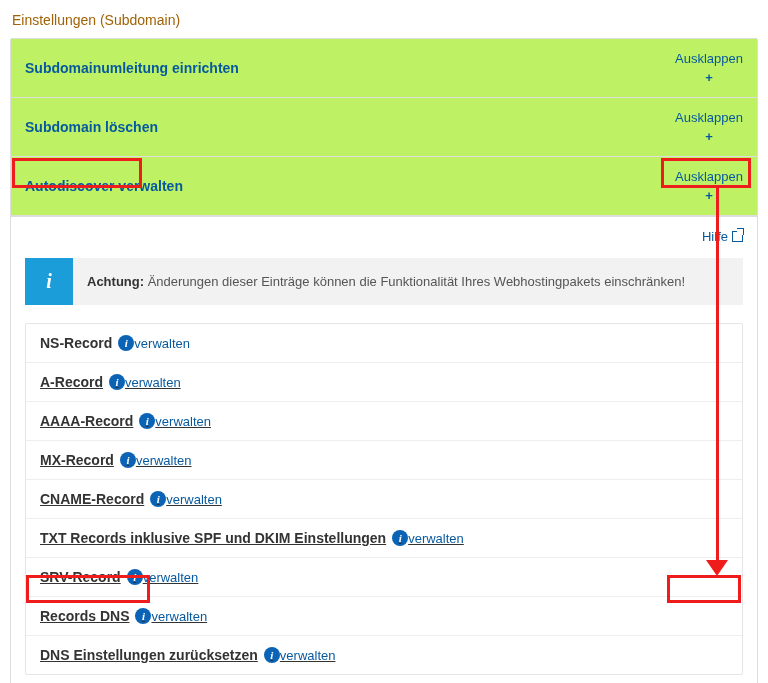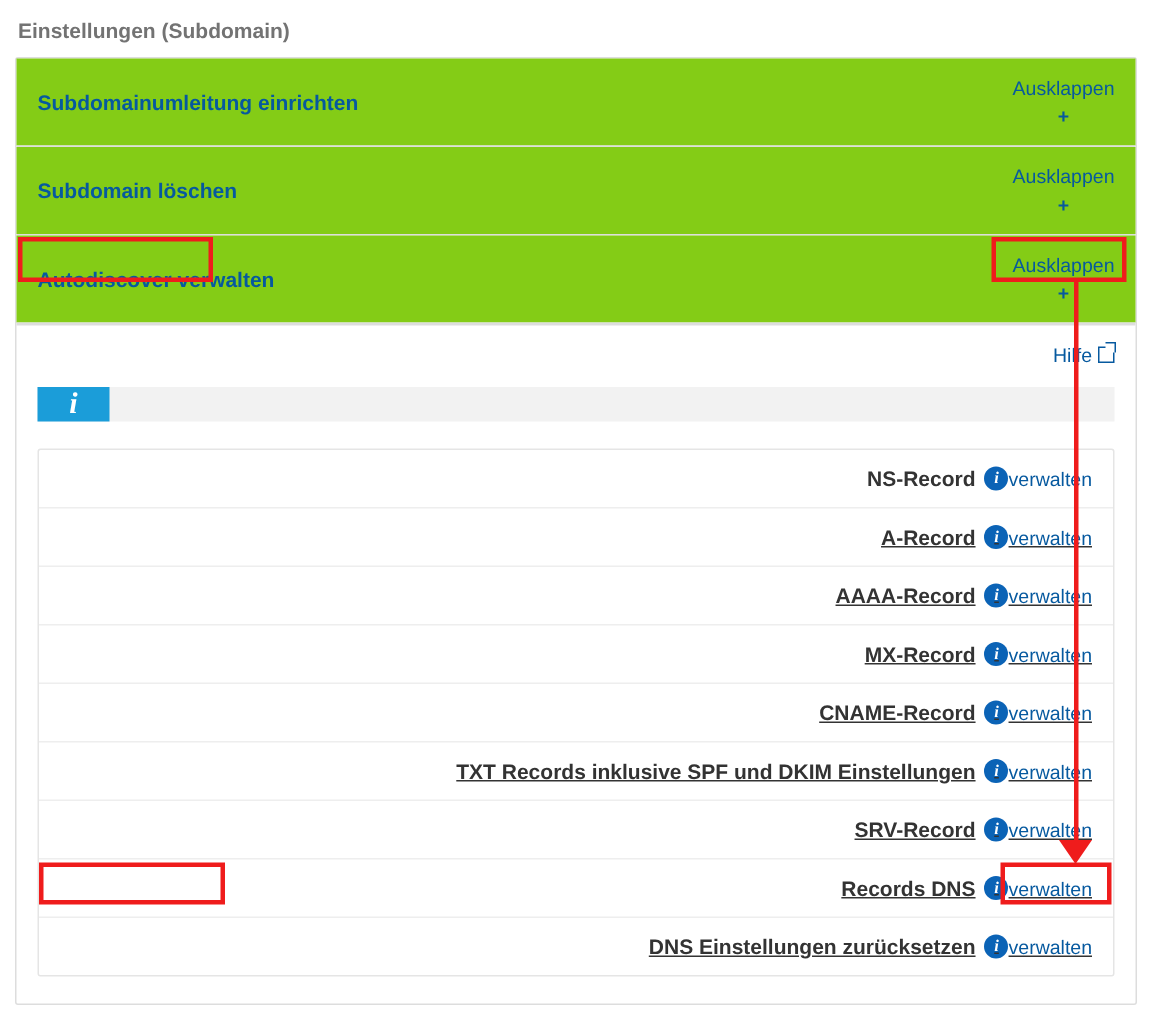--- a/index.html
+++ b/index.html
@@ -6,35 +6,35 @@
   body {
     margin: 0;
     padding: 8px 10px;
     font-family: "Segoe UI", Arial, sans-serif;
     font-size: 14px;
     color: #333;
     background: #fff;
     width: 768px;
   }
   .page-title {
-    font-weight: 700;
-    color: #737373;
+    font-weight: 400;
+    color: #a16207;
     padding: 4px 0 10px 2px;
   }
   .accordion {
     border: 1px solid #ddd;
     border-radius: 2px;
   }
   .acc-item + .acc-item { border-top: 1px solid #ddd; }
   .acc-header {
     display: flex;
     justify-content: space-between;
     align-items: center;
     padding: 12px 14px;
-    background: #84cc16;
+    background: #bef264;
     cursor: pointer;
   }
   .acc-title {
     color: #06599f;
     font-weight: 700;
   }
   .acc-toggle {
     color: #06599f;
     font-size: 13px;
     display: flex;
@@ -82,21 +82,21 @@
     color: #555;
     font-size: 13px;
   }
   .alert-text b { color: #333; }
   .record-list {
     border: 1px solid #e5e5e5;
     border-radius: 2px;
   }
   .record-row {
     display: flex;
-    justify-content: flex-end;
+    justify-content: flex-start;
     align-items: center;
     padding: 11px 14px;
   }
   .record-row + .record-row { border-top: 1px solid #eee; text-decoration: underline; }
   .record-name {
     color: #333;
     font-weight: 700;
     display: flex;
     align-items: center;
     gap: 6px;
@@ -208,20 +208,24 @@
 
       <div class="help-row">
         <a class="help-link">
           <span>Hilfe</span>
           <span class="ext-icon"></span>
         </a>
       </div>
 
       <div class="alert">
         <div class="alert-icon">i</div>
+        <div class="alert-text">
+          <b>Achtung:</b>
+          <span>Änderungen dieser Einträge können die Funktionalität Ihres Webhostingpakets einschränken!</span>
+        </div>
       </div>
 
       <div class="record-list">
 
         <div class="record-row">
           <span class="record-name">
             <span>NS-Record</span>
             <span class="info-icon">i</span>
           </span>
           <a class="manage-link">verwalten</a>

